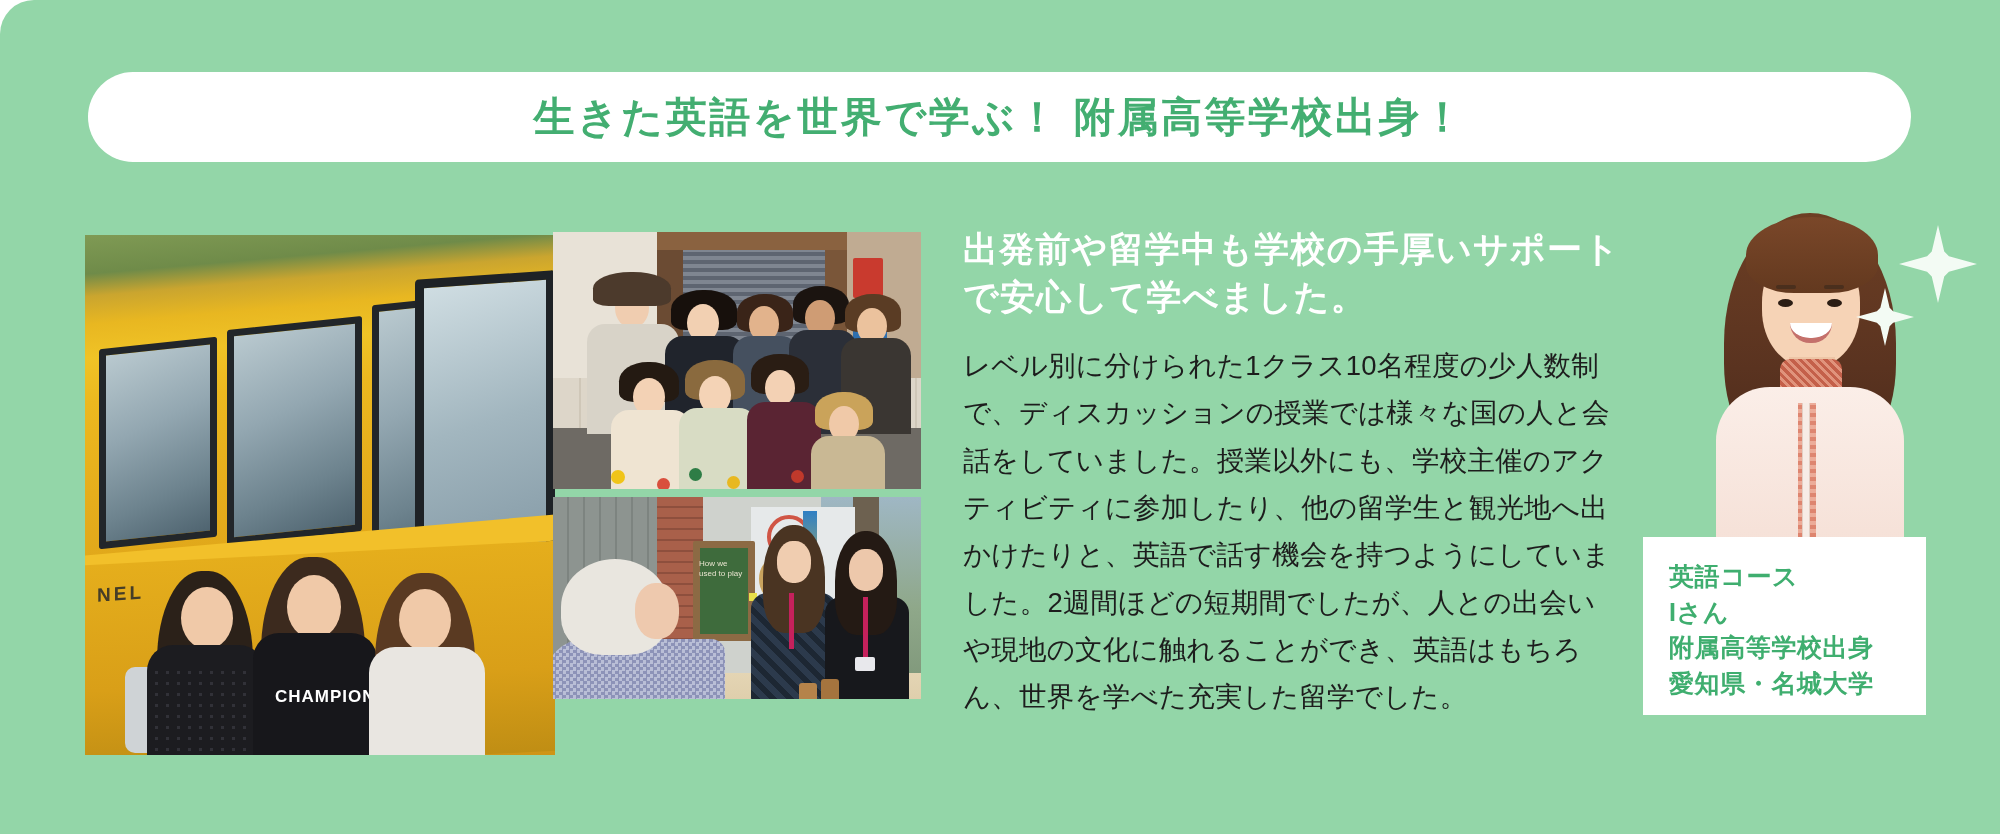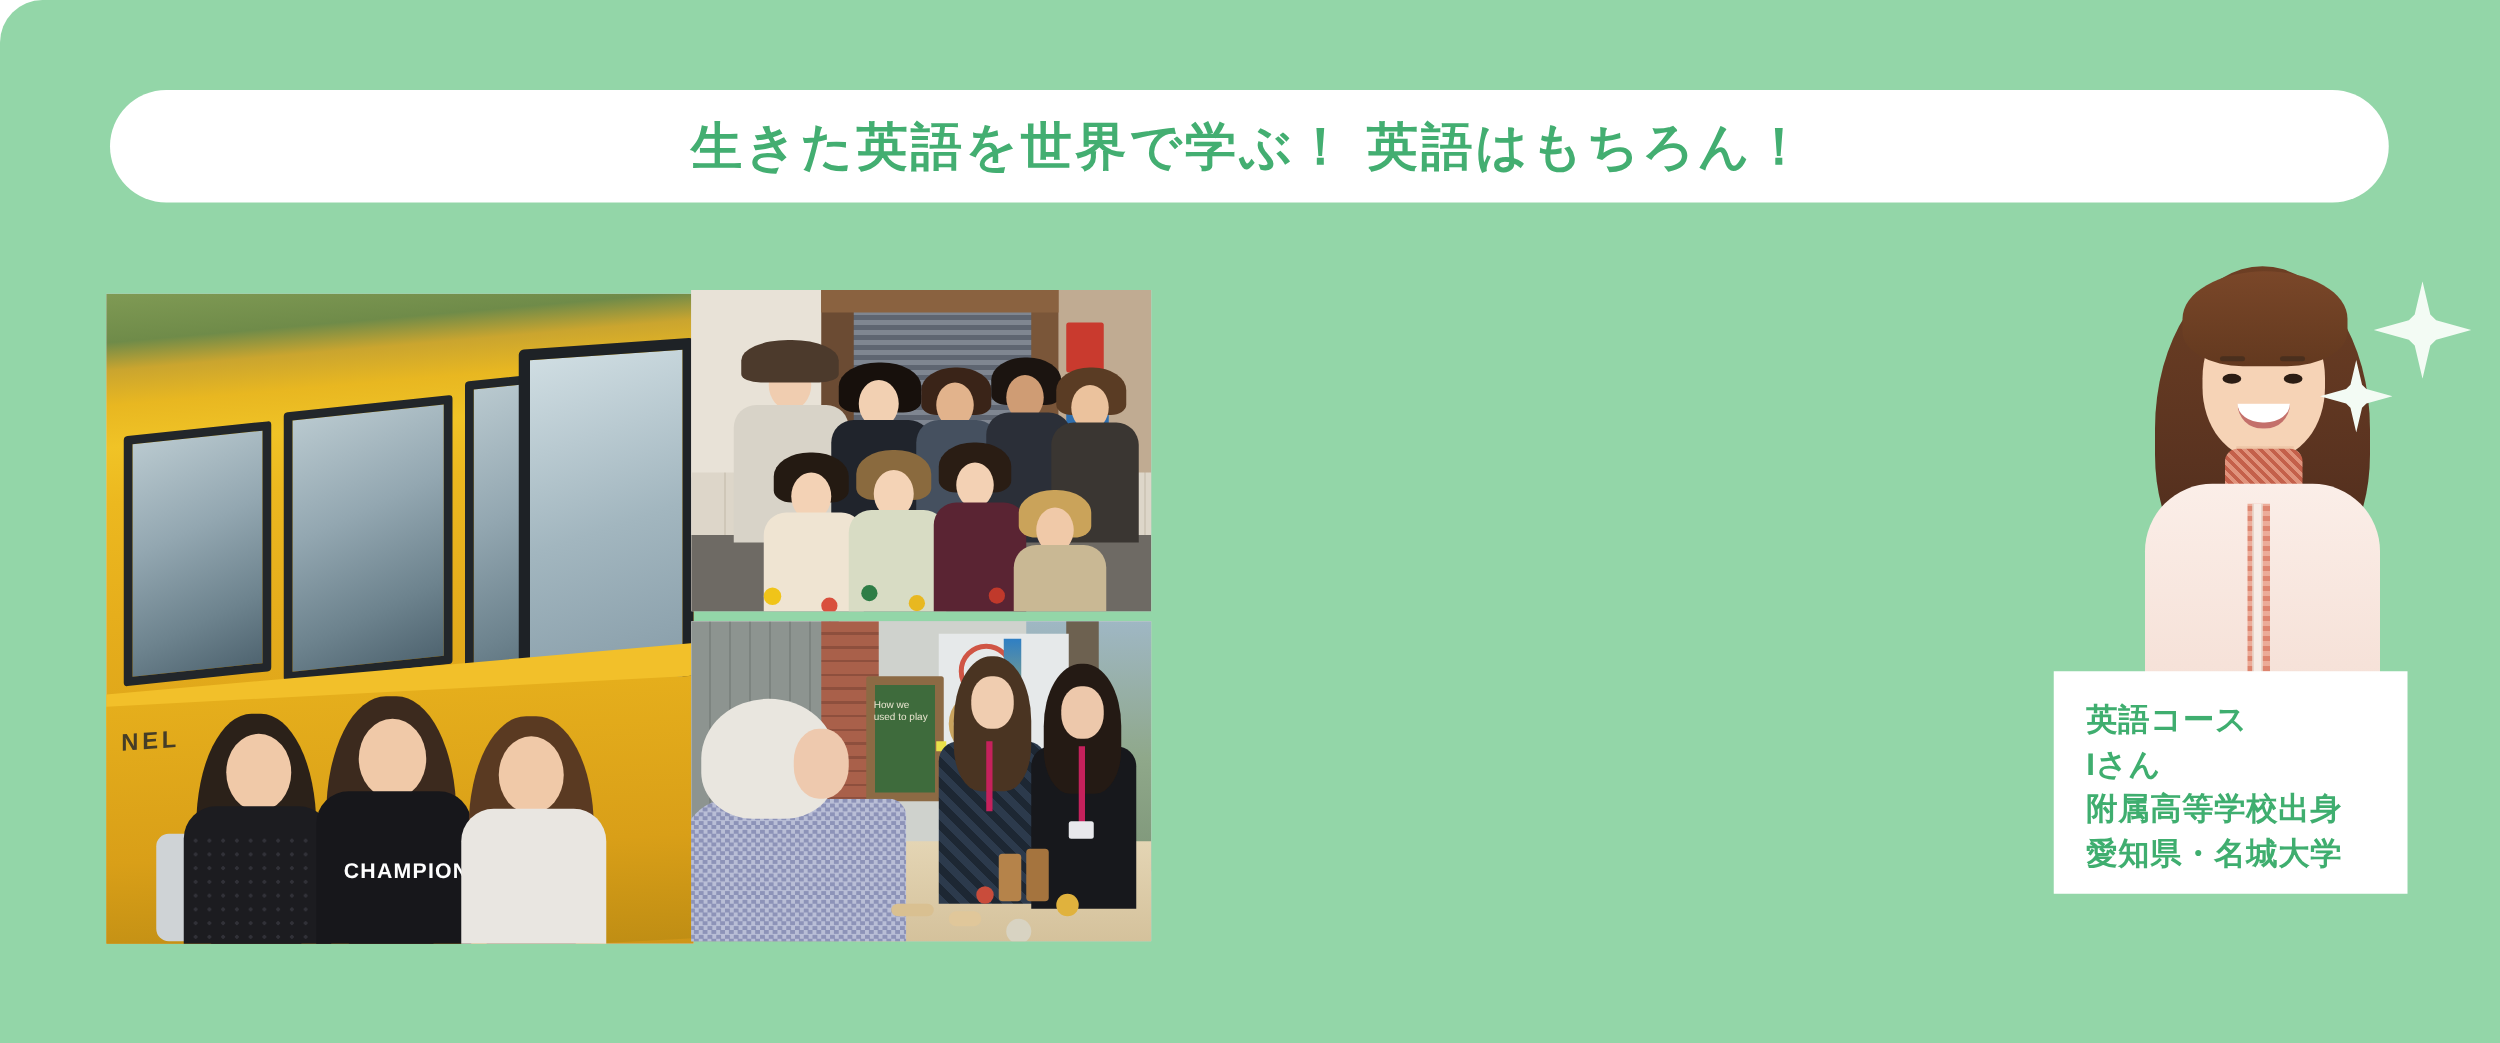--- a/index.html
+++ b/index.html
@@ -71,21 +71,21 @@
     left: 553px;
     top: 232px;
     width: 368px;
     height: 257px;
   }
 
   .photo-museum {
     left: 553px;
     top: 497px;
     width: 368px;
-    height: 256px;
+    height: 202px;
   }
 
   
   .bus-sky {
     position: absolute; inset: 0;
     background:
       linear-gradient(175deg, #7f9a54 0%, #6f8b49 7%, #caa52f 11%, #e8b721 16%, #f0c326 22%, #ecb81f 30%, #e6ae1c 46%, #dfa61a 62%, #d79d19 80%, #cf9517 100%);
   }
   .bus-win {
     position: absolute;
@@ -311,21 +311,21 @@
   }
 </style>
 </head>
 <body>
 
 <div class="page">
 
   <div class="green-card"></div>
 
   <div class="title-pill">
-    <span class="title-pill-text">生きた英語を世界で学ぶ！ 英語はもちろん！</span>
+    <span class="title-pill-text">生きた英語を世界で学ぶ！ 附属高等学校出身！</span>
   </div>
 
   <div class="photo photo-bus">
     <div class="bus-sky"></div>
     <div class="bus-win bus-w1"></div>
     <div class="bus-win bus-w2"></div>
     <div class="bus-win bus-w3"></div>
     <div class="bus-door"></div>
     <div class="bus-rail"></div>
     <div class="bus-lower"></div>
@@ -432,20 +432,24 @@
 
     <div class="kendama" style="left:246px;top:186px;width:18px;height:38px;background:#b5834a;"></div>
     <div class="kendama" style="left:268px;top:182px;width:18px;height:42px;background:#a5743e;"></div>
     <div class="kendama" style="left:160px;top:226px;width:34px;height:10px;background:#d9c091;border-radius:6px;"></div>
     <div class="kendama" style="left:206px;top:232px;width:26px;height:12px;background:#e0c79a;border-radius:8px;"></div>
     <div class="ball" style="left:228px;top:212px;width:14px;height:14px;background:#c94c3b;border-radius:50%;"></div>
     <div class="ball" style="left:292px;top:218px;width:18px;height:18px;background:#e0b23d;border-radius:50%;"></div>
     <div class="ball" style="left:252px;top:238px;width:20px;height:20px;background:#d8d3c2;border-radius:50%;"></div>
   </div>
 
+  <div class="text-col">
+    <div class="lead">出発前や留学中も学校の手厚いサポートで安心して学べました。</div>
+    <div class="body-copy">レベル別に分けられた1クラス10名程度の少人数制で、ディスカッションの授業では様々な国の人と会話をしていました。授業以外にも、学校主催のアクティビティに参加したり、他の留学生と観光地へ出かけたりと、英語で話す機会を持つようにしていました。2週間ほどの短期間でしたが、人との出会いや現地の文化に触れることができ、英語はもちろん、世界を学べた充実した留学でした。</div>
+  </div>
 
   <div class="portrait">
     <div class="pt-hair-back"></div>
     <div class="pt-face"></div>
     <div class="pt-bangs"></div>
     <div class="pt-brow" style="left:104px;top:78px;"></div>
     <div class="pt-brow" style="left:152px;top:78px;"></div>
     <div class="pt-eye" style="left:106px;top:92px;"></div>
     <div class="pt-eye" style="left:155px;top:92px;"></div>
     <div class="pt-smile"></div>

